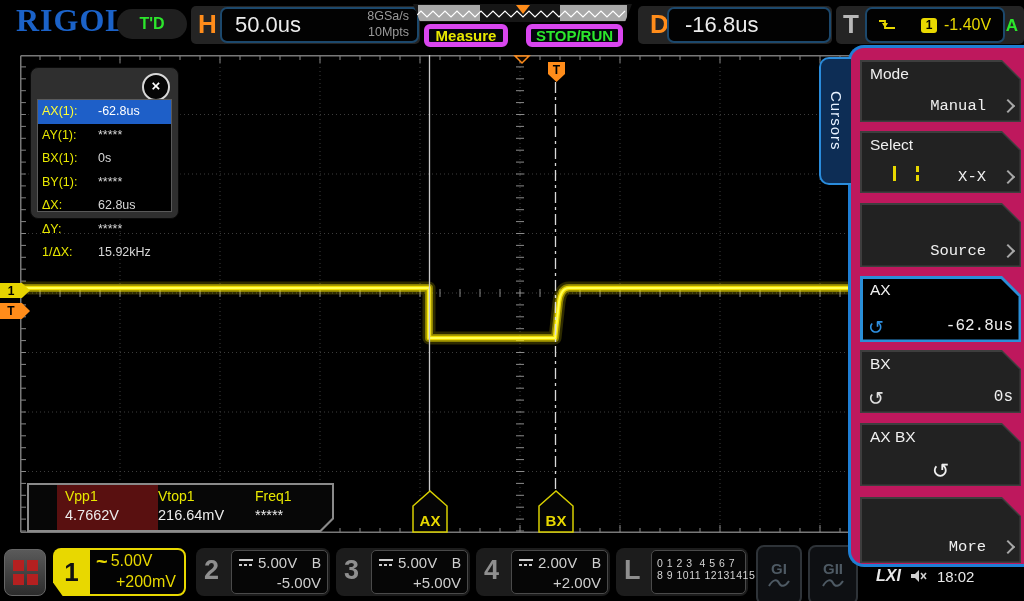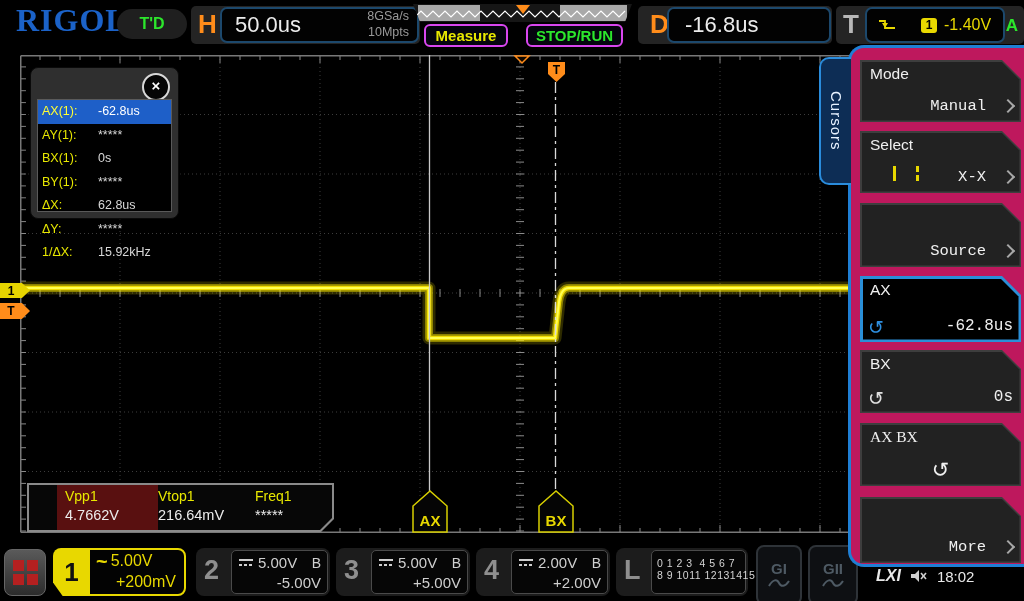--- a/index.html
+++ b/index.html
@@ -22,21 +22,21 @@
   .tb-rates{margin-left:auto;margin-right:8px;text-align:right;font-size:12.5px;color:#9a9a9a;line-height:1.25;}
   .d-slab{left:638px;width:194px;}
   .d-slab .letter{left:12px;color:#ff8c1a;}
   .t-slab{left:836px;width:188px;}
   .t-slab .letter{color:#b8b8b8;}
   .t-slab .inner{right:auto;width:136px;}
   .trig-badge{margin-left:24px;width:16px;height:15px;background:#e8d800;border-radius:3px;color:#000;
               font-size:12px;font-weight:bold;display:flex;align-items:center;justify-content:center;}
   .trig-level{margin-left:7px;color:#e8d800;font-size:16px;}
   .trig-mode{position:absolute;right:6px;top:10px;color:#2ce62c;font-weight:bold;font-size:17px;}
-  .btn{position:absolute;top:24px;height:23px;background:#05050f;border:2px solid #d946ef;border-radius:6px;
+  .btn{position:absolute;top:24px;height:23px;background:#05050f;border:5px solid #d946ef;border-radius:6px;
        display:flex;align-items:center;justify-content:center;font-weight:bold;font-size:15px;box-sizing:border-box;}
   .btn-measure{left:424px;width:84px;color:#e8e800;}
   .btn-stoprun{left:526px;width:97px;color:#2ce62c;}
   .recordbar{position:absolute;left:413px;top:4px;width:219px;height:18px;background:#161616;
              clip-path:polygon(0 0,100% 0,calc(100% - 7px) 100%,7px 100%);}
   .recordbar .seg{position:absolute;top:1px;bottom:1px;background:#a9a9a9;}
   .rec-tri{position:absolute;left:103px;top:1px;width:0;height:0;border-left:7px solid transparent;
            border-right:7px solid transparent;border-top:9px solid #ff8c1a;z-index:3;}
 
   
@@ -525,21 +525,21 @@
 
     <div class="mi" style="top:302px;height:63px;">
       <div class="min"></div>
       <span class="mlabel">BX</span>
       <span class="knob white">↺</span>
       <span class="vrow">
           <span class="mvalue" style="font-size:16px;">0s</span>
         </span>
     </div>
 
-    <div class="mi" style="top:375px;height:63px;font-family:Liberation Serif, serif;">
+    <div class="mi" style="top:375px;height:63px;">
       <div class="min"></div>
       <span class="mlabel">AX BX</span>
       <span class="rotc">↺</span>
     </div>
 
     <div class="mi" style="top:449px;height:66px;">
       <div class="min"></div>
       <span class="vrow">
           <span class="mvalue">More</span>
           <span class="chev"></span>

